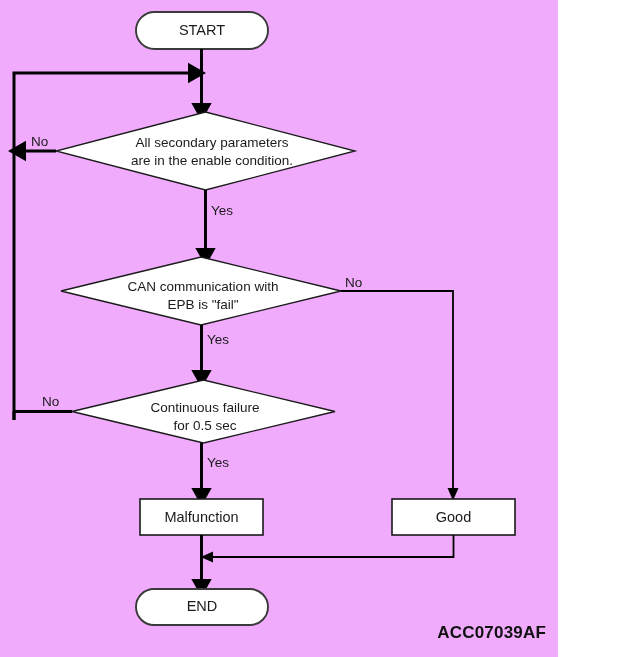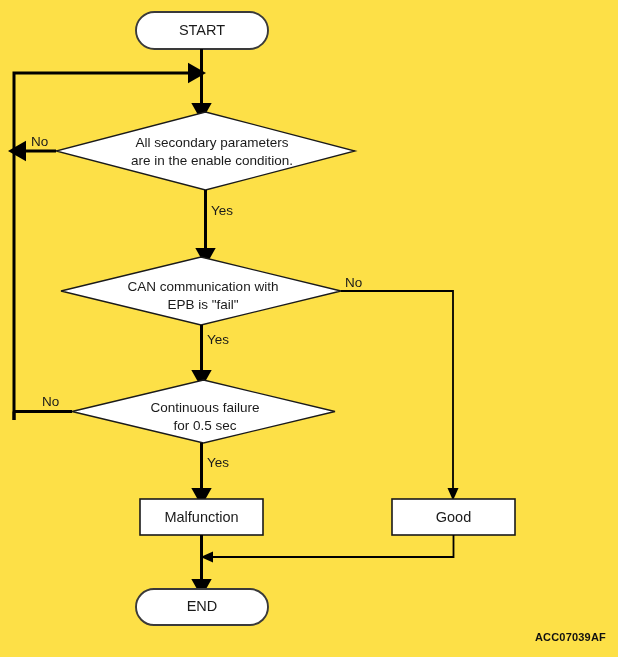--- a/index.html
+++ b/index.html
@@ -5,23 +5,23 @@
   html, body {
     margin: 0;
     padding: 0;
     background: #ffffff;
   }
   body {
     font-family: "Liberation Sans", sans-serif;
   }
   #page {
     position: relative;
-    width: 618px;
+    width: 558px;
     height: 657px;
-    background: #fde047;
+    background: #f0abfc;
     overflow: hidden;
   }
   #flow-svg {
     position: absolute;
     left: 0;
     top: 0;
     width: 618px;
     height: 657px;
   }
   .node-shape {
@@ -66,21 +66,21 @@
     font-family: "Liberation Sans", sans-serif;
     font-size: 13.5px;
     fill: #1a1a1a;
     text-anchor: start;
   }
   .ref-code {
     position: absolute;
     right: 12px;
     bottom: 14px;
     font-family: "Liberation Sans", sans-serif;
-    font-size: 11px;
+    font-size: 17px;
     font-weight: bold;
     color: #111111;
     letter-spacing: 0.2px;
   }
 </style>
 </head>
 <body>
 
 <div id="page">
 

